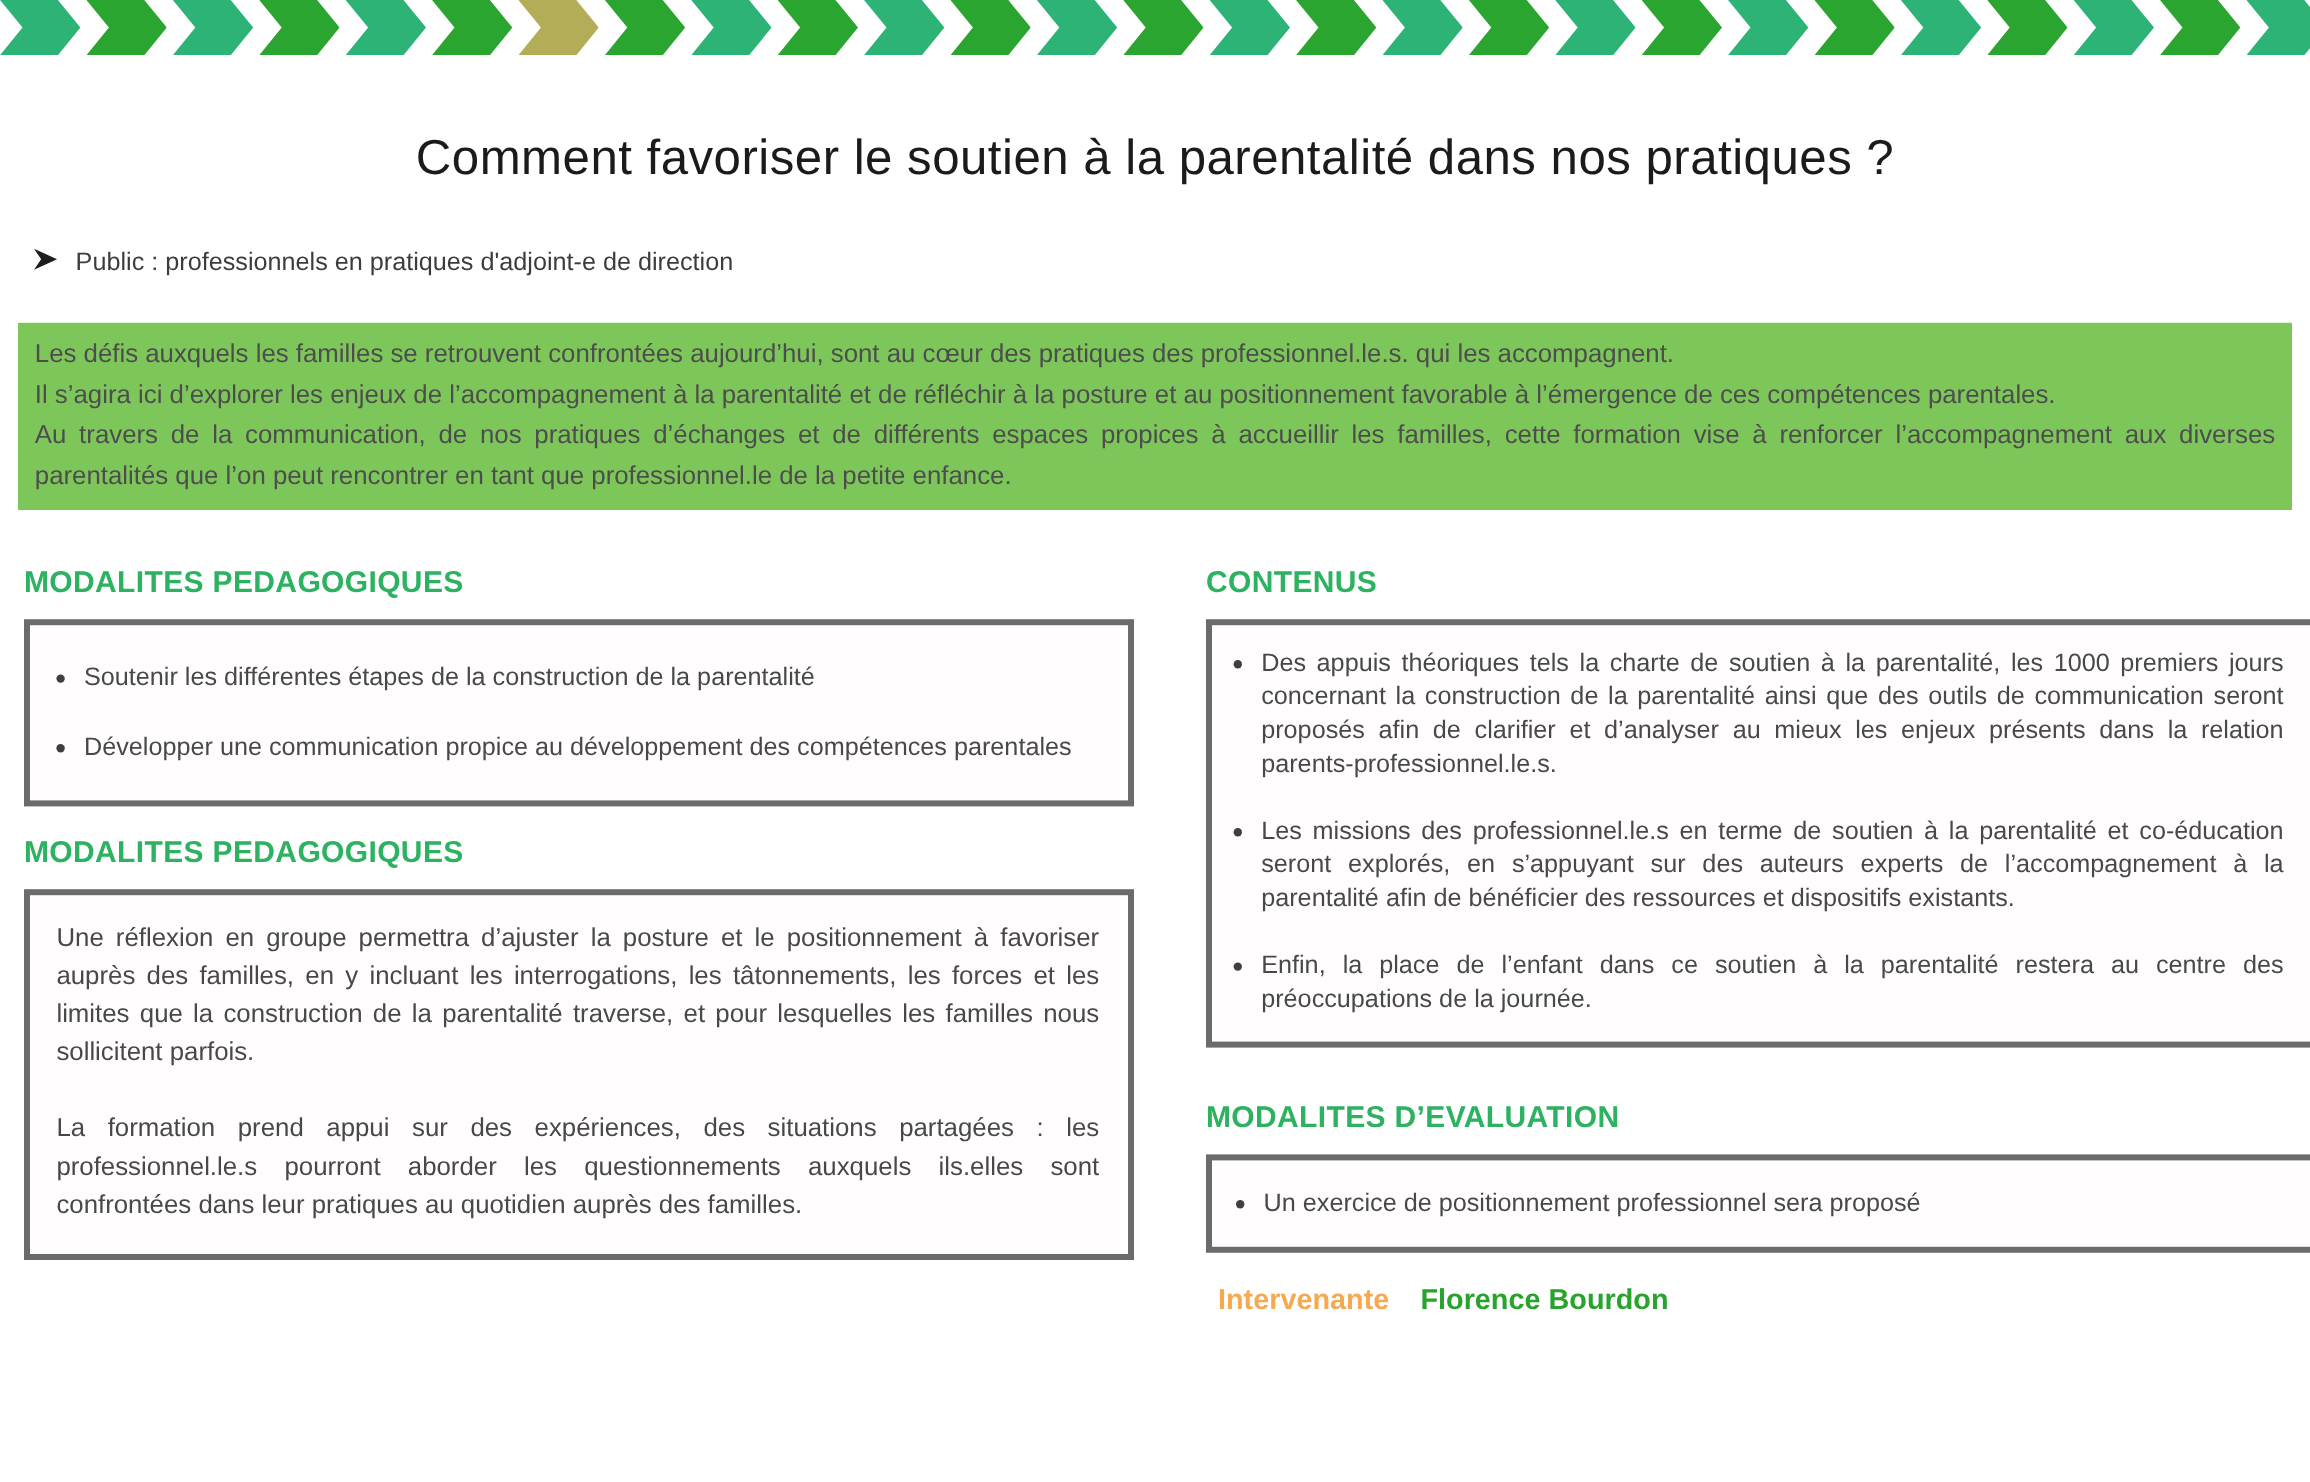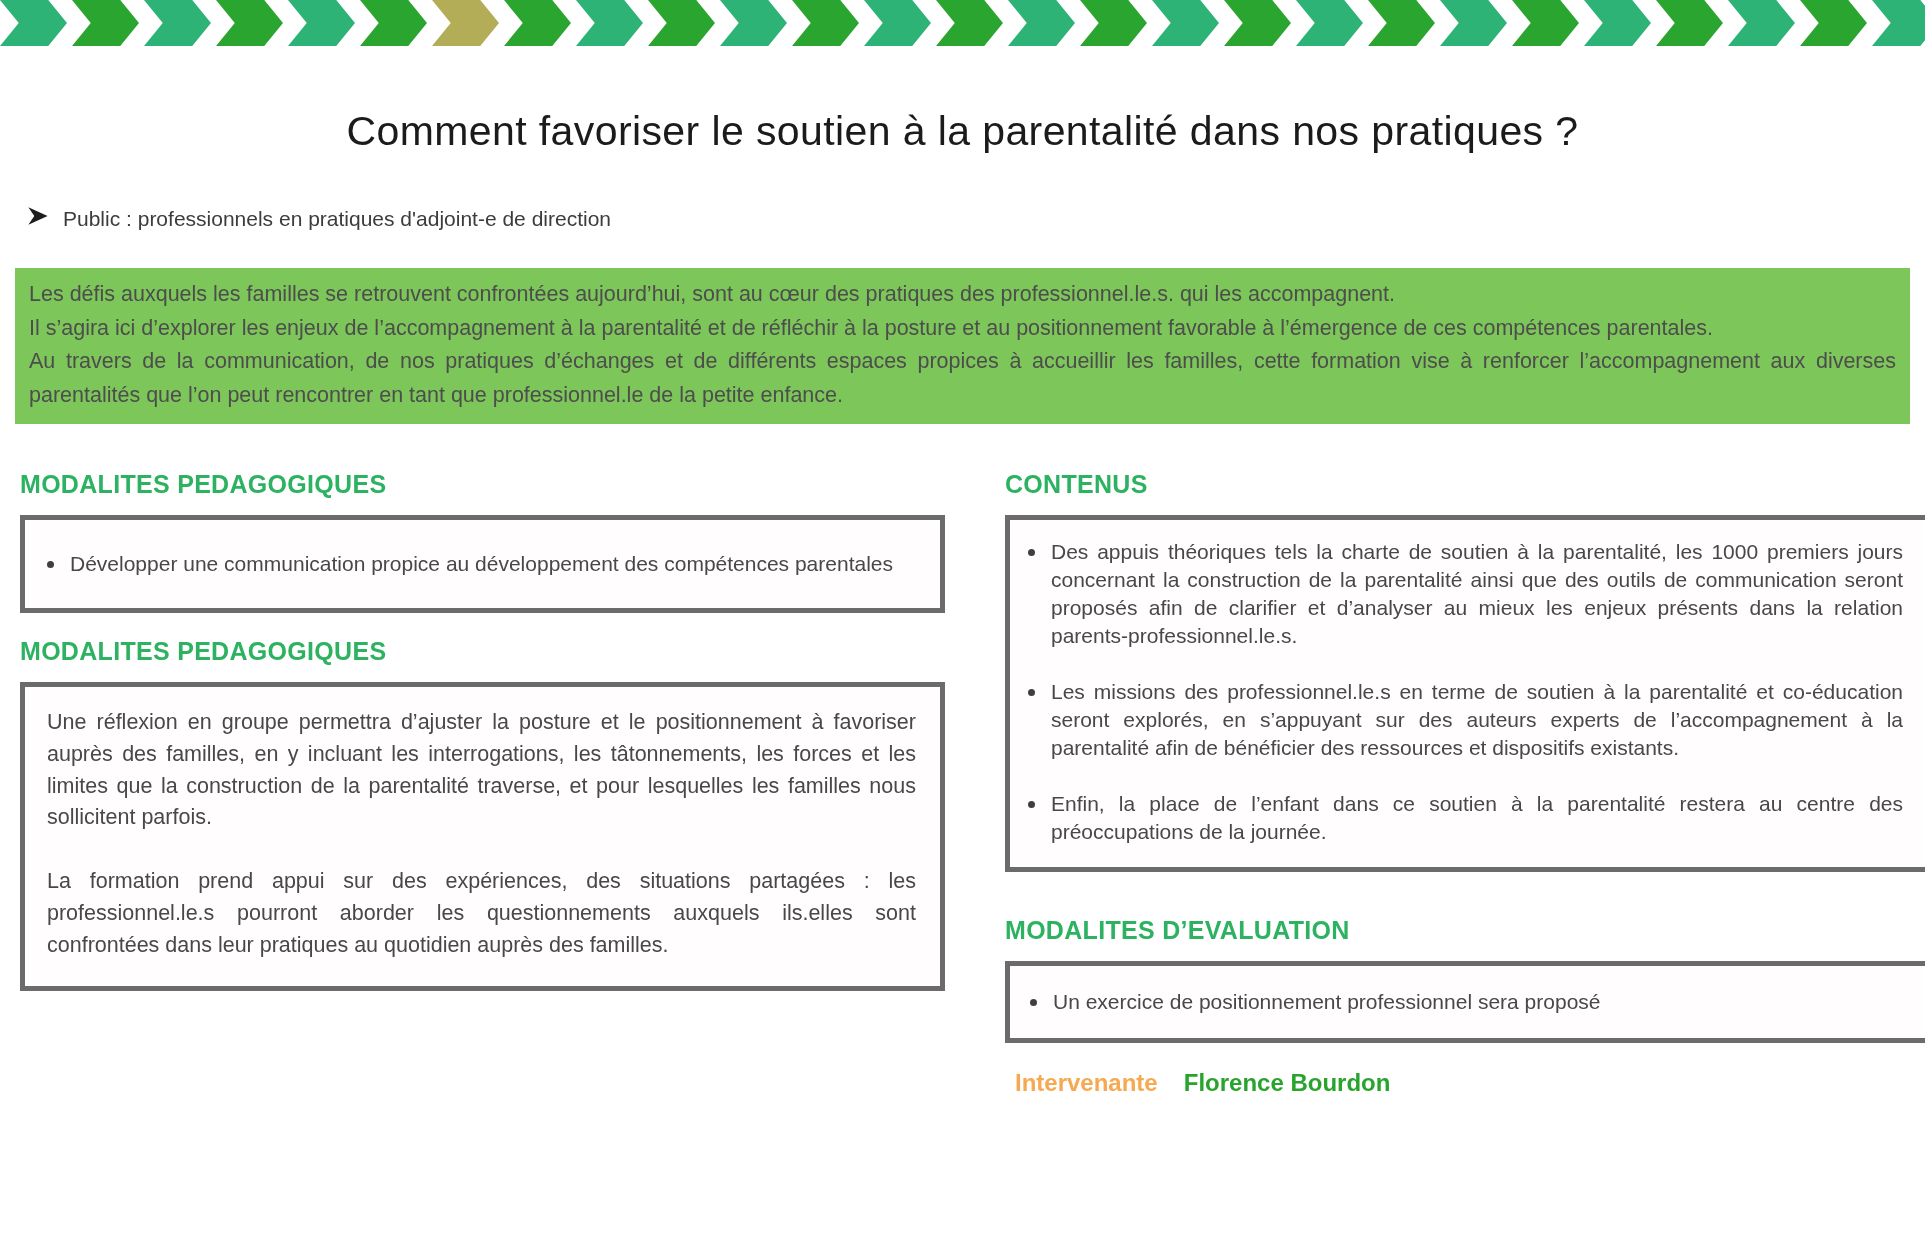--- a/index.html
+++ b/index.html
@@ -111,20 +111,24 @@
   <div class="columns">
 
     <div class="col-left">
 
       <div class="sec-heading first heading-green" style="color: rgb(45, 178, 97);">MODALITES PEDAGOGIQUES</div>
 
       <div class="box box-objectifs">
         <ul>
           <li>
             <span class="dot"></span>
+            <span>Soutenir les différentes étapes de la construction de la parentalité</span>
+          </li>
+          <li>
+            <span class="dot"></span>
             <span>Développer une communication propice au développement des compétences parentales</span>
           </li>
         </ul>
       </div>
 
       <div class="sec-heading heading-green" style="color: rgb(45, 178, 97);">MODALITES PEDAGOGIQUES</div>
 
       <div class="box box-modalites">
         <p>Une réflexion en groupe permettra d’ajuster la posture et le positionnement à favoriser auprès des familles, en y incluant les interrogations, les tâtonnements, les forces et les limites que la construction de la parentalité traverse, et pour lesquelles les familles nous sollicitent parfois.</p>
         <p>La formation prend appui sur des expériences, des situations partagées : les professionnel.le.s pourront aborder les questionnements auxquels ils.elles sont confrontées dans leur pratiques au quotidien auprès des familles.</p>

